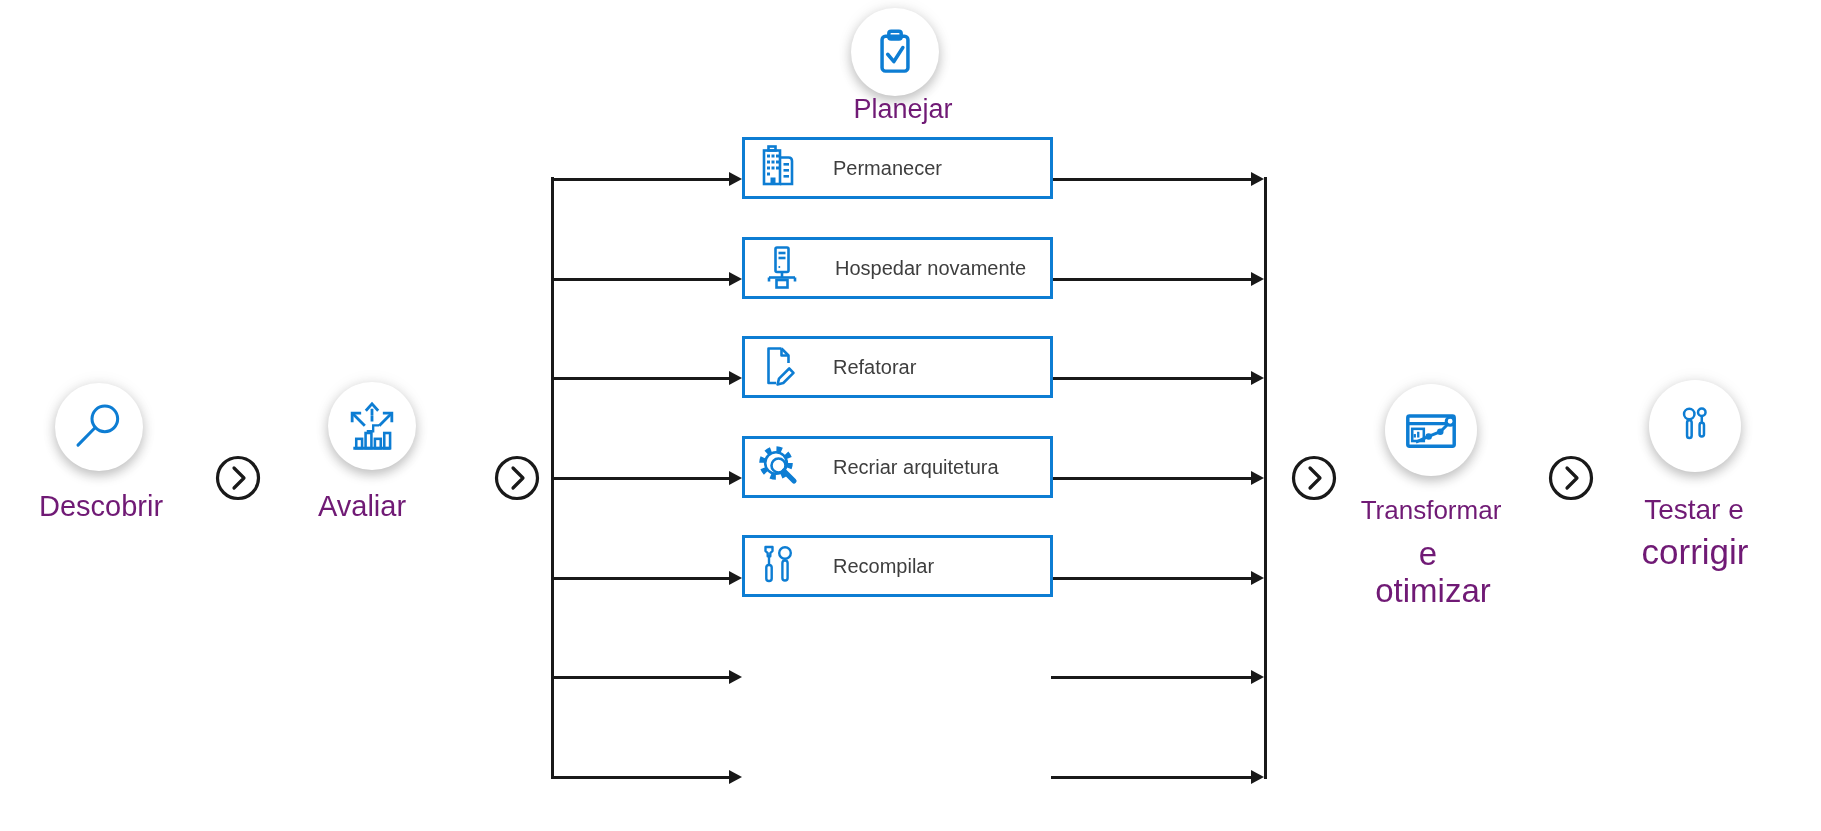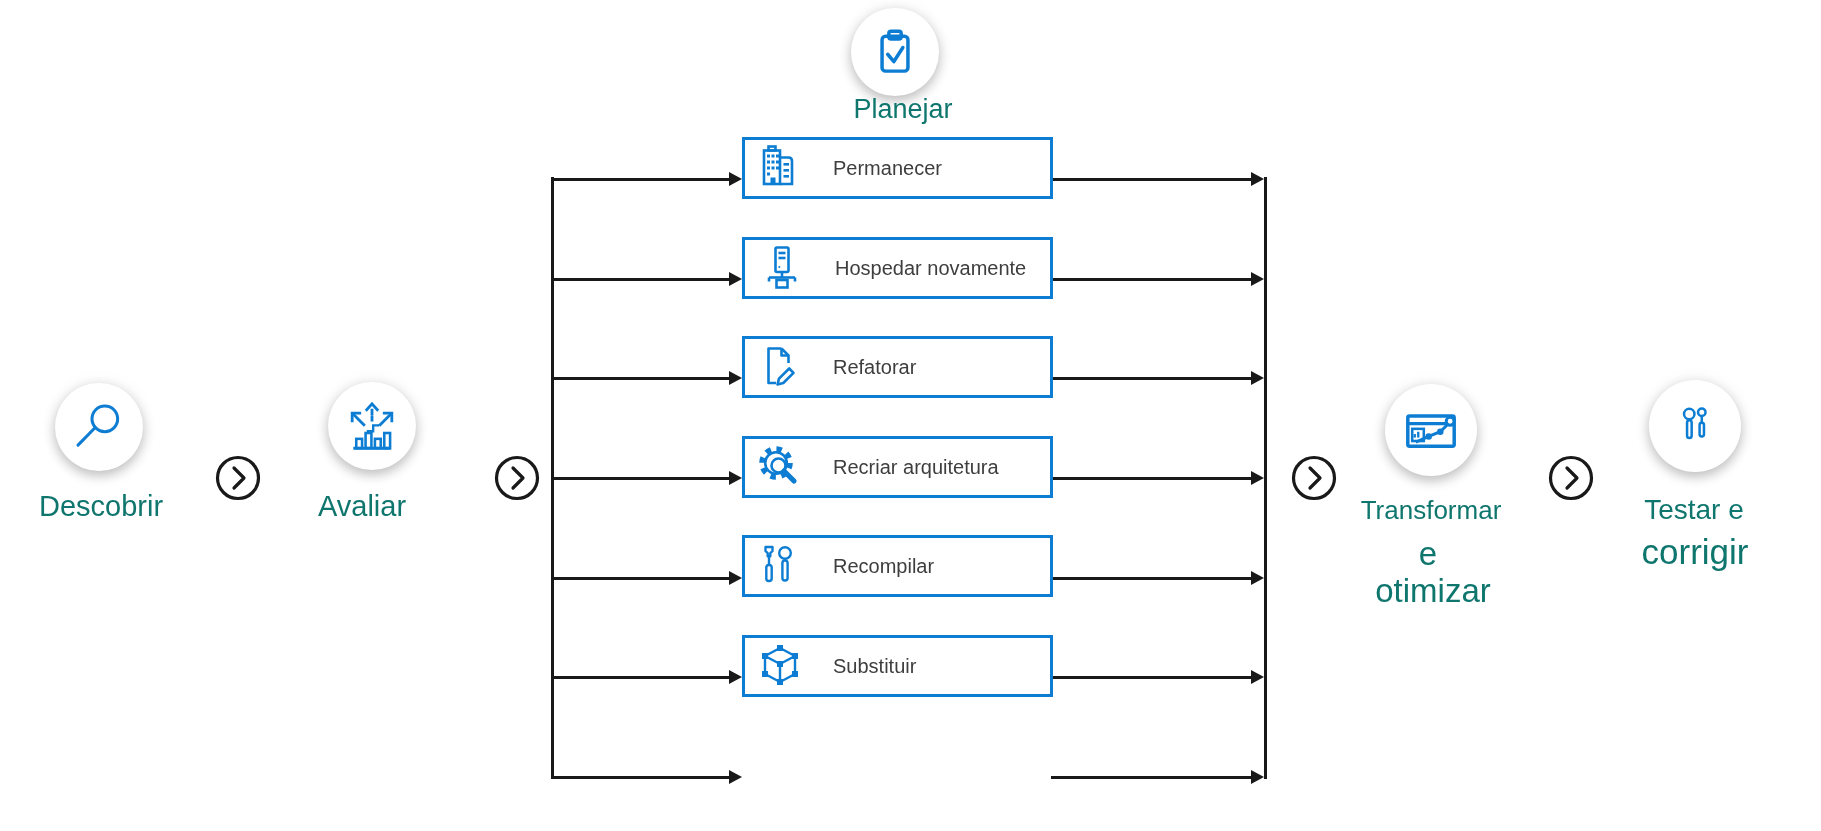--- a/index.html
+++ b/index.html
@@ -2,21 +2,21 @@
 <html><head>
 <meta charset="utf-8">
 <style>
   html,body{margin:0;padding:0;background:#fff;}
   #canvas{position:relative;width:1821px;height:831px;background:#fff;overflow:hidden;
           font-family:"Liberation Sans",sans-serif;}
   
   .bubble{position:absolute;background:#fff;border-radius:50%;
           box-shadow:0 5px 12px rgba(0,0,0,.22),0 0 16px rgba(0,0,0,.08);
           display:flex;align-items:center;justify-content:center;}
-  .stage-label{position:absolute;color:#0f766e;text-align:center;transform:translate(-50%,-50%);
+  .stage-label{position:absolute;color:#701a75;text-align:center;transform:translate(-50%,-50%);
                white-space:nowrap;line-height:1.08;}
   
   .hline{position:absolute;height:3px;background:#191919;}
   .vline{position:absolute;width:3px;background:#191919;}
   .ah{position:absolute;width:0;height:0;border-top:7px solid transparent;
       border-bottom:7px solid transparent;border-left:13px solid #191919;}
   
   .chev{position:absolute;width:48px;height:48px;}
   
   .row-box{position:absolute;left:742px;width:311px;height:62px;box-sizing:border-box;
@@ -188,41 +188,20 @@
         <path d="M10.5 6 h7 v4 l-2.2 2.2 v3 h-2.6 v-3 L10.5 10 z"></path>
         <line x1="14" y1="15.2" x2="14" y2="24"></line>
         <rect x="11.3" y="24" width="5.4" height="16" rx="2.6"></rect>
         <circle cx="30" cy="12" r="5.8"></circle>
         <rect x="27.4" y="19.5" width="5.2" height="20" rx="2.6"></rect>
       </g>
     </svg>
     <span class="lbl">Recompilar</span>
   </div>
 
-  <div class="row-box" style="top:635px;">
-    <svg width="50" height="50" viewBox="0 0 50 50">
-      <g fill="none" stroke="#0d7dd3" stroke-width="2.4">
-        <path d="M25 7 L10 15 L25 23 L40 15 Z"></path>
-        <line x1="10" y1="15" x2="10" y2="33"></line>
-        <line x1="40" y1="15" x2="40" y2="33"></line>
-        <line x1="25" y1="23" x2="25" y2="41"></line>
-        <path d="M10 33 L25 41 L40 33"></path>
-      </g>
-      <g fill="#0d7dd3">
-        <rect x="22" y="4" width="6" height="6"></rect>
-        <rect x="7" y="12" width="6" height="6"></rect>
-        <rect x="37" y="12" width="6" height="6"></rect>
-        <rect x="22" y="20" width="6" height="6"></rect>
-        <rect x="7" y="30" width="6" height="6"></rect>
-        <rect x="37" y="30" width="6" height="6"></rect>
-        <rect x="22" y="38" width="6" height="6"></rect>
-      </g>
-    </svg>
-    <span class="lbl">Substituir</span>
-  </div>
 
 
   <svg class="chev" style="left:1290px;top:454px;" viewBox="0 0 48 48">
     <circle cx="24" cy="24" r="20.5" fill="none" stroke="#191919" stroke-width="3.2"></circle>
     <path d="M20 14 L30 24 L20 34" fill="none" stroke="#191919" stroke-width="3.2" stroke-linecap="round" stroke-linejoin="round"></path>
   </svg>
 
   <div class="bubble" style="left:1385px;top:384px;width:92px;height:92px;">
     <svg width="58" height="58" viewBox="0 0 50 50">
       <g fill="none" stroke="#0d7dd3" stroke-width="3">

